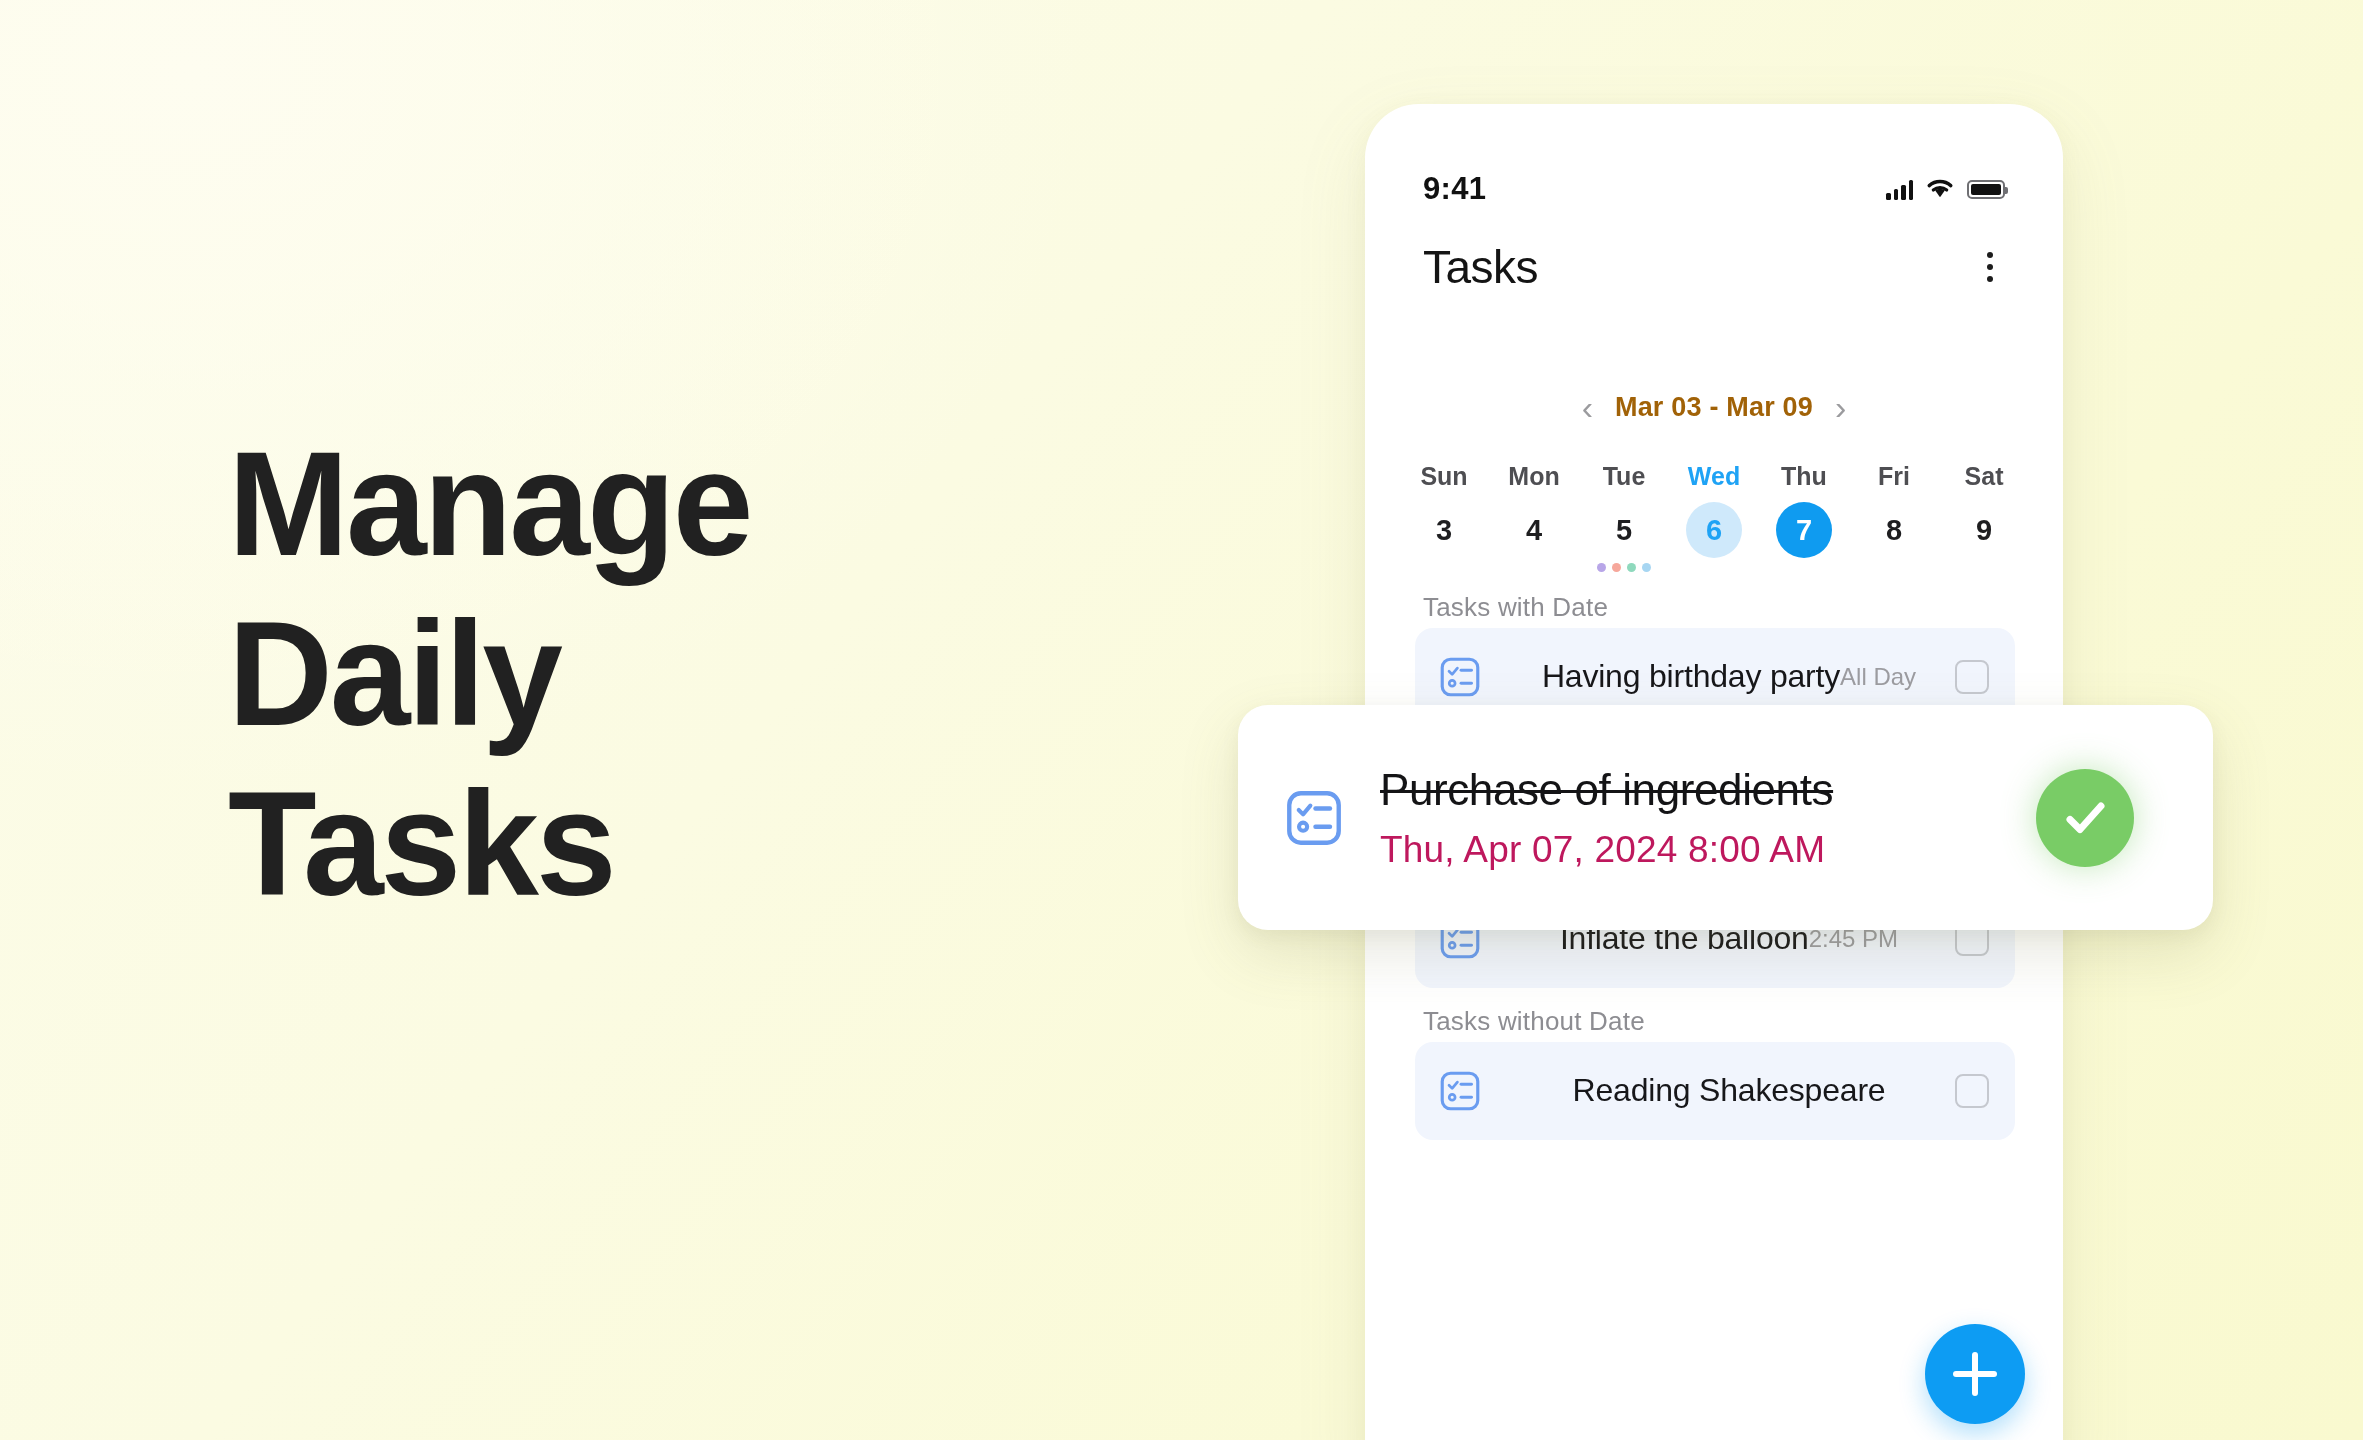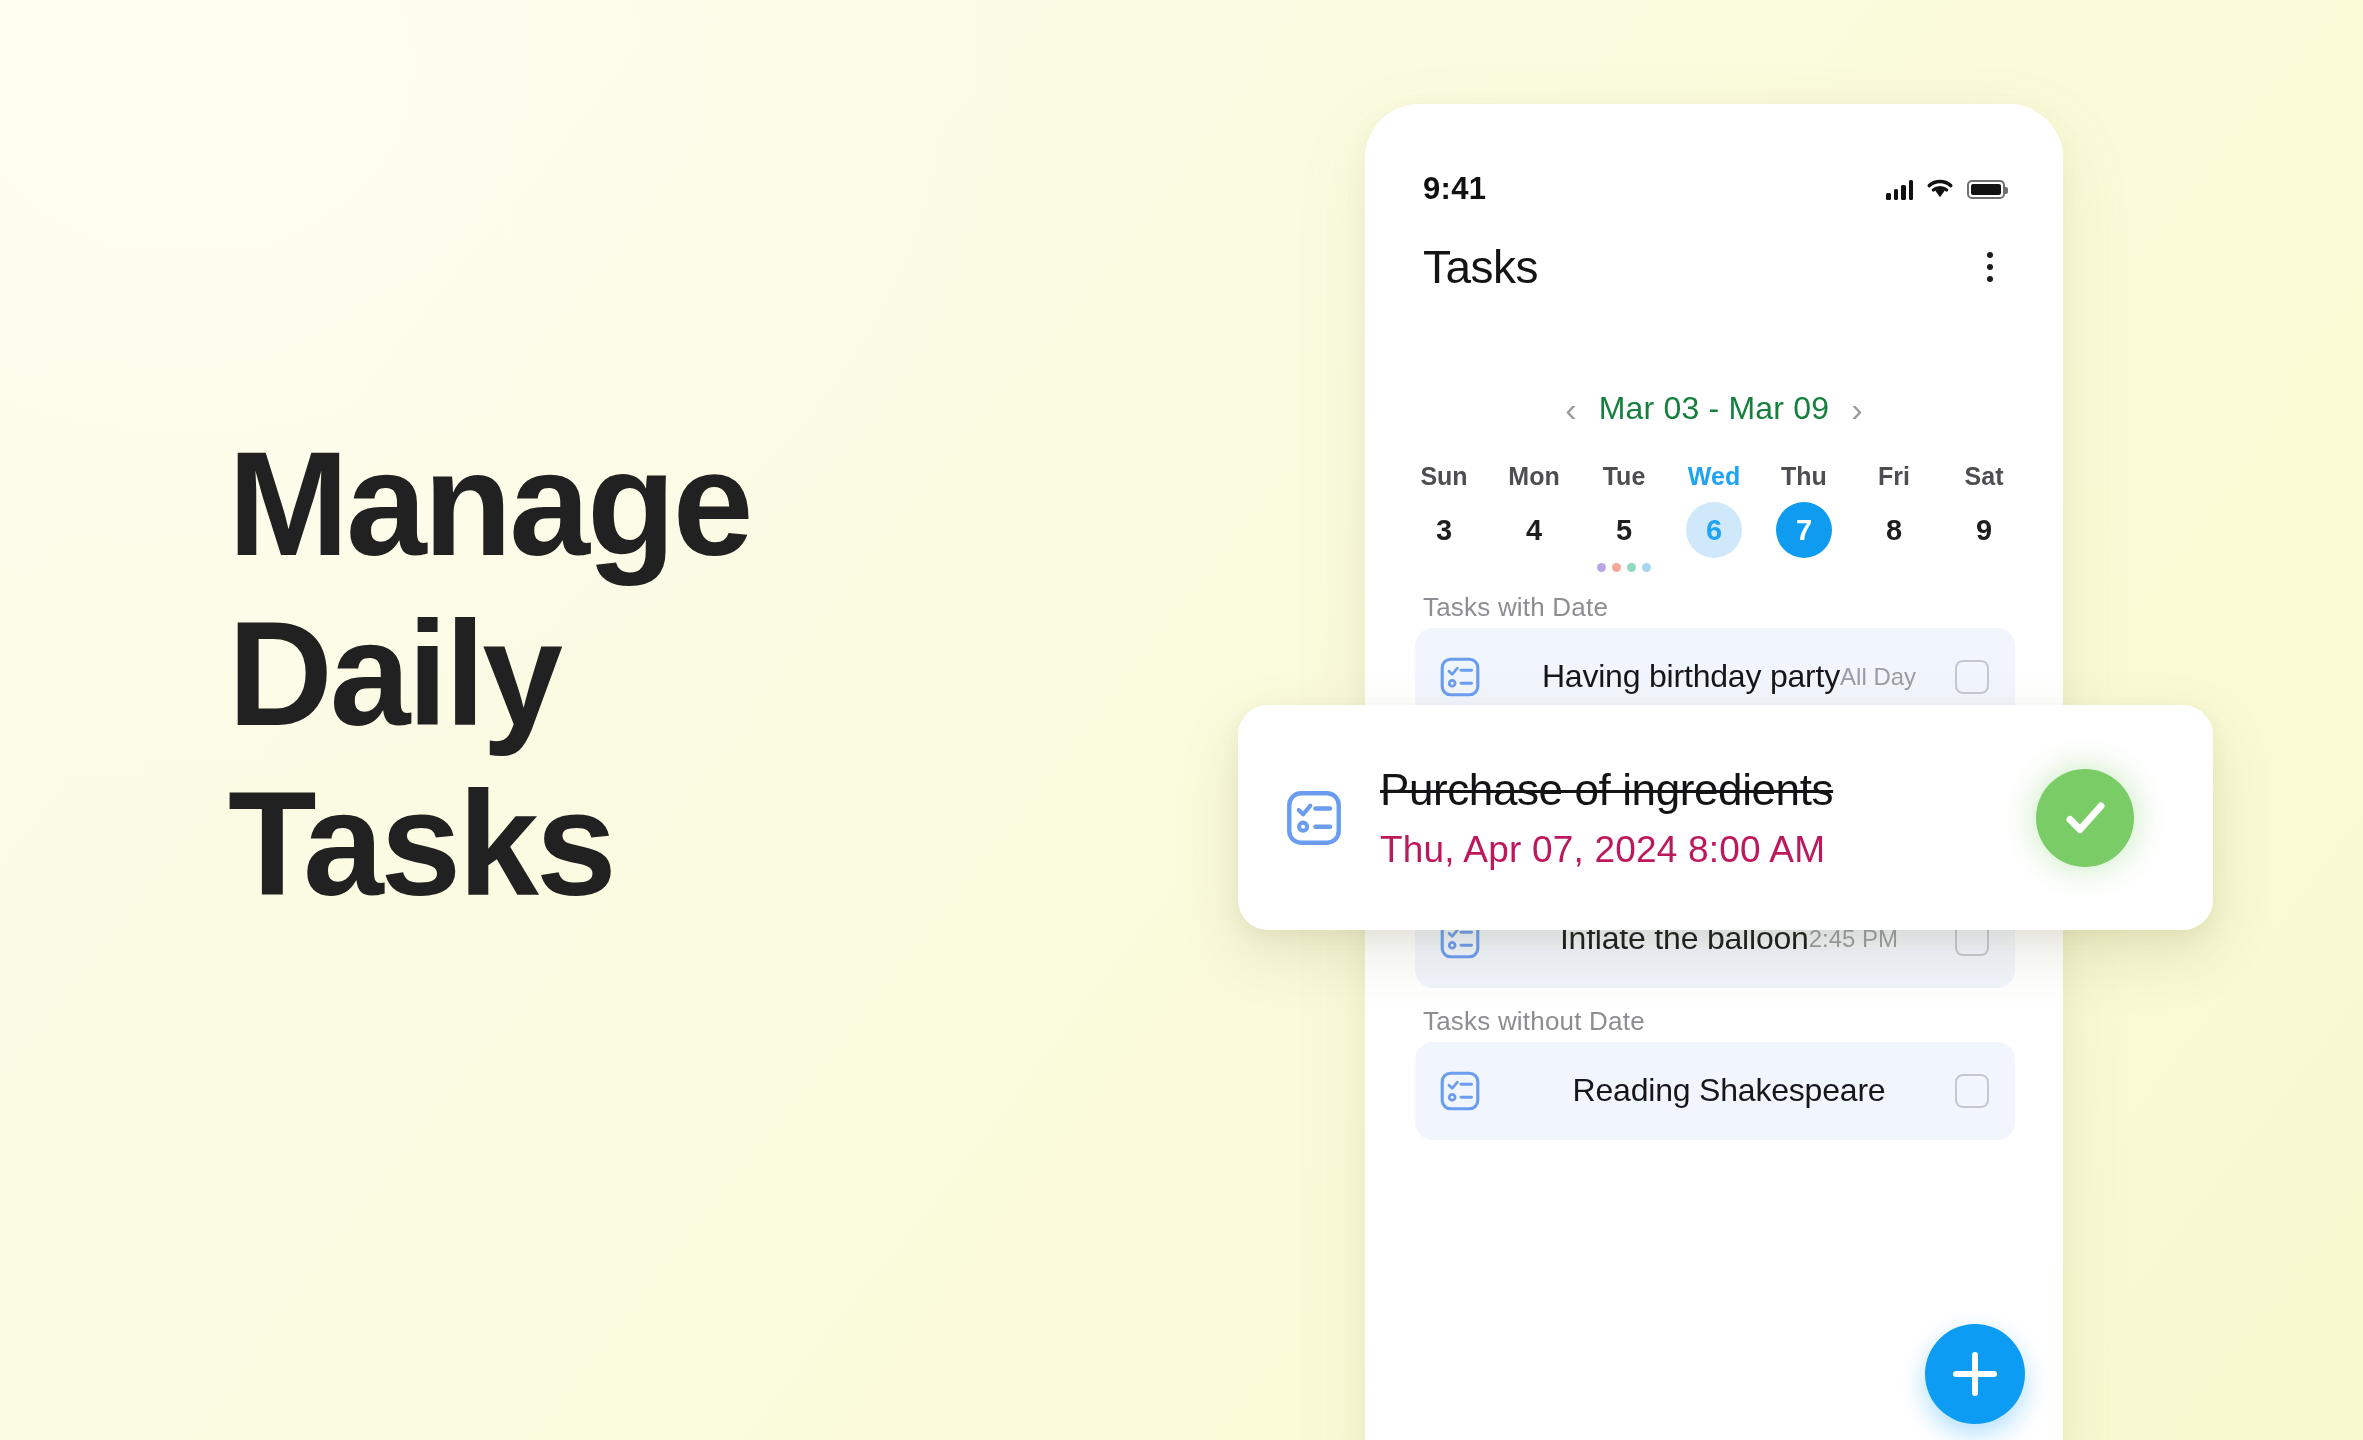--- a/index.html
+++ b/index.html
@@ -83,21 +83,21 @@
   #apptitle { font-size:46px; font-weight:400; color:#141414; letter-spacing:-0.5px; }
   #kebab { display:flex; flex-direction:column; gap:6px; align-items:center; padding:10px 12px; cursor:pointer; }
   #kebab b { display:block; width:6px; height:6px; border-radius:50%; background:#1c1c1c; }
 
   
   #weeknav {
     position:absolute; left:0; top:286px; width:100%;
     display:flex; align-items:center; justify-content:center; gap:22px;
   }
   #weeknav .chev { color:#9b9b9e; font-size:34px; line-height:1; cursor:pointer; font-weight:300; }
-  #weeklabel { font-size:32px; color:#15803d; letter-spacing:0.2px; }
+  #weeklabel { font-size:27px; color:#a16207; letter-spacing:0.2px;font-weight:bold; }
 
   
   #daystrip {
     position:absolute; left:34px; top:358px;
     width:630px;
     display:flex;
   }
   .day { flex:1; display:flex; flex-direction:column; align-items:center; cursor:pointer;font-weight:bold; }
   .day .dname { font-size:25px; color:#4e4e52; margin-bottom:11px; }
   .day .dnum {

